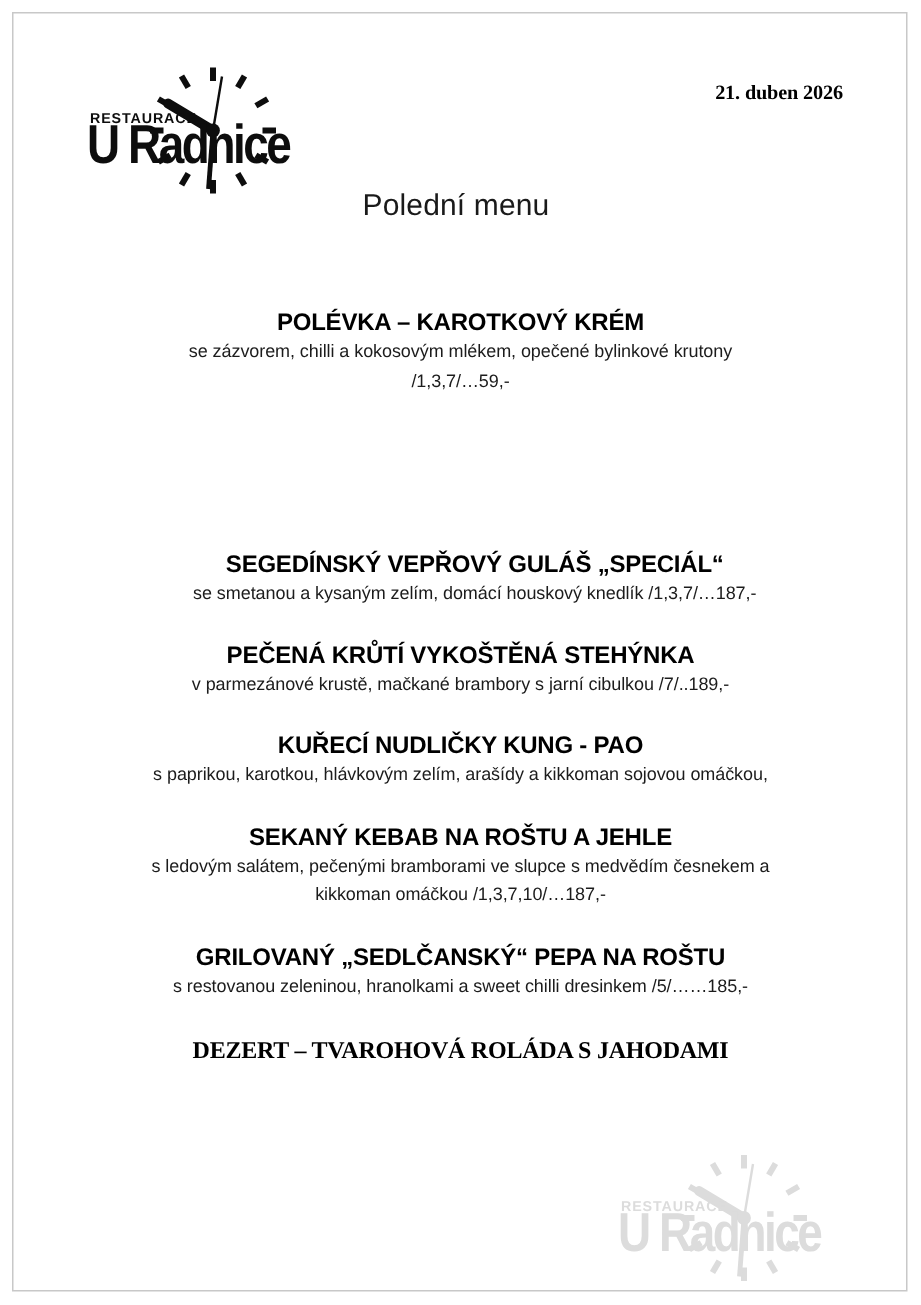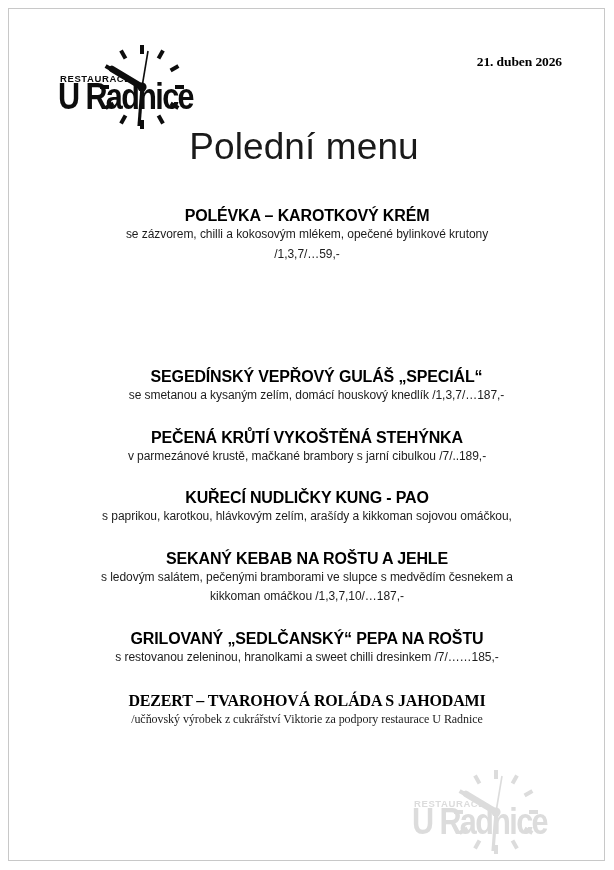--- a/index.html
+++ b/index.html
@@ -53,21 +53,21 @@
     font-family: Liberation Serif, serif;
   }
 
   
   .title {
     position: absolute;
     left: 0;
     right: 0;
     top: 126px;
     text-align: center;
-    font-size: 37px;
+    font-size: 20px;
     font-weight: normal;
     color: #1a1a1a;
     letter-spacing: 0.1px;
   }
   .title-inner {
     display: inline-block;
     transform: translateX(-3px);
   }
 
   
@@ -185,30 +185,29 @@
         <div class="item-name">SEKANÝ KEBAB NA ROŠTU A JEHLE</div>
         <div class="item-desc">
           <span class="ln">s ledovým salátem, pečenými bramborami ve slupce s medvědím česnekem a</span>
           <span class="ln">kikkoman omáčkou /1,3,7,10/…187,-</span>
         </div>
       </div>
 
       <div class="main-item">
         <div class="item-name">GRILOVANÝ „SEDLČANSKÝ“ PEPA NA ROŠTU</div>
         <div class="item-desc">
-          <span class="ln">s restovanou zeleninou, hranolkami a sweet chilli dresinkem /7/……185,-</span>
+          <span class="ln">s restovanou zeleninou, hranolkami a sweet chilli dresinkem /5/……185,-</span>
         </div>
       </div>
 
     </div>
 
     <div class="section dessert-item">
       <div class="item-name">DEZERT – TVAROHOVÁ ROLÁDA S JAHODAMI</div>
       <div class="item-desc">
-        <span class="ln">/učňovský výrobek z cukrářství Viktorie za podpory restaurace U Radnice</span>
       </div>
     </div>
 
   </div>
 
   <div class="logo logo-watermark">
     <svg viewBox="0 0 150 120" xmlns="http://www.w3.org/2000/svg" aria-hidden="true">
       <g stroke="#dcdcdc" stroke-linecap="butt">
         <line x1="88" y1="18" x2="88" y2="27" stroke-width="4"></line>
         <line x1="109" y1="23.6" x2="104.5" y2="31.4" stroke-width="4"></line>

